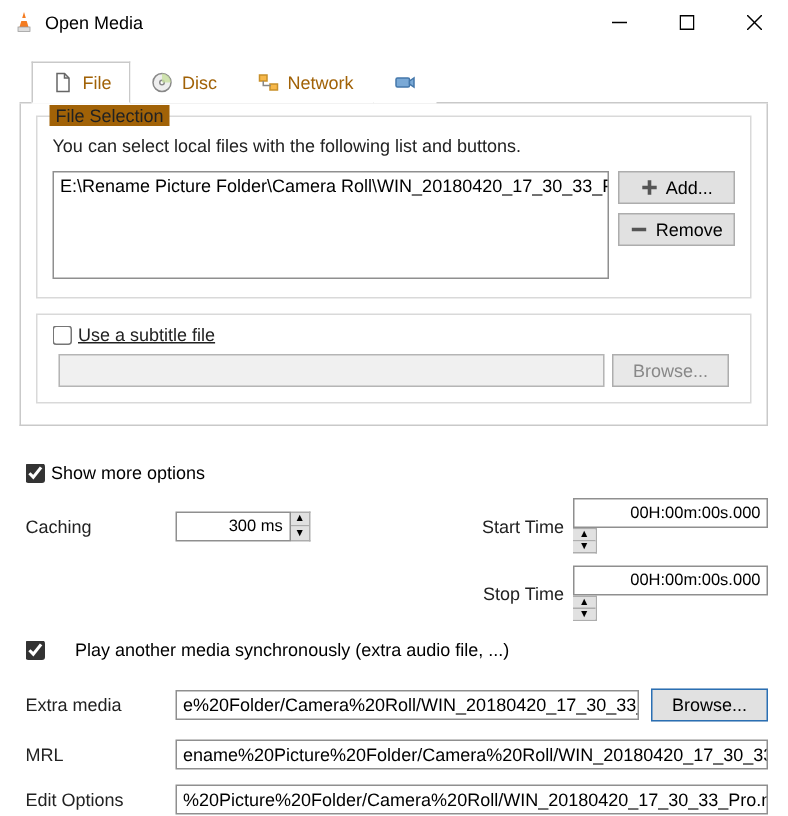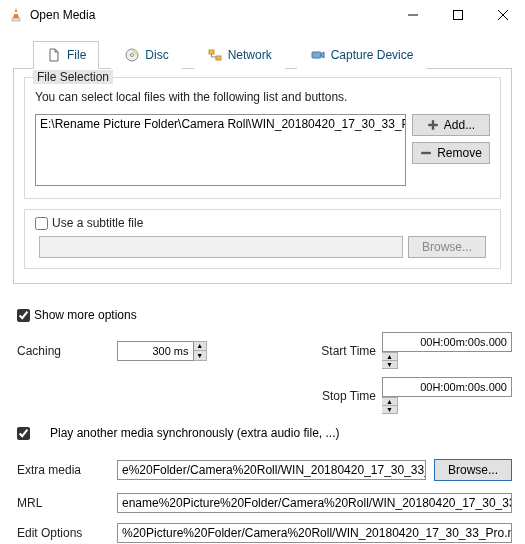--- a/index.html
+++ b/index.html
@@ -4,37 +4,37 @@
 <style>
 * { box-sizing: border-box; margin: 0; padding: 0; font-family: "Segoe UI", Tahoma, sans-serif; font-size: 12px; }
 body { background: #fff; width: 525px; height: 544px; overflow: hidden; }
 .titlebar { height: 30px; display: flex; align-items: center; padding: 0 0 0 8px; }
 .titlebar .icon { width: 16px; height: 16px; margin-right: 6px; display: flex; align-items: center; justify-content: center; }
 .titlebar .title { flex: 1; }
 .titlebar .winbtn { width: 45px; height: 30px; display: flex; align-items: center; justify-content: center; }
 .titlebar .winbtn svg { width: 10px; height: 10px; }
 .content { padding: 10px 13px 10px 13px; }
 .tabs { display: flex; border-bottom: 1px solid #c9c9c9; position: relative; padding-left: 8px; }
-.tab { padding: 5px 12px; display: flex; align-items: center; gap: 5px; border: 1px solid transparent; position: relative; top: 1px; background: #fff; color: #0c4a6e; margin-left: 12px; }
+.tab { padding: 5px 12px; display: flex; align-items: center; gap: 5px; border: 1px solid transparent; position: relative; top: 1px; background: #fff; color: #a16207; }
 .tab.active { border: 1px solid #c9c9c9; border-bottom: 1px solid #fff; }
 .tab:not(.active) { border-top: 1px solid transparent; }
 .tab .ticon { width: 16px; height: 16px; display: flex; align-items: center; justify-content: center; }
 .panel { border: 1px solid #c9c9c9; border-top: none; padding: 8px 10px 14px 10px; }
 .groupbox { border: 1px solid #d9d9d9; padding: 10px 10px 12px 10px; margin-top: 0; position: relative; }
-.groupbox > .legend { position: absolute; top: -8px; left: 8px; background: #e5e5e5; padding: 0 4px; color: #222; }
+.groupbox > .legend { position: absolute; top: -8px; left: 8px; background: #a16207; padding: 0 4px; color: #222; }
 .help { color: #222; margin: 2px 0 10px 0; }
 .filerow { display: flex; gap: 6px; align-items: flex-start; }
 .filelist { flex: 1; border: 1px solid #8f8f8f; height: 72px; padding: 2px 4px; overflow: hidden; white-space: nowrap; text-overflow: ellipsis; background: #fff; }
 .side-buttons { display: flex; flex-direction: column; gap: 6px; width: 78px; }
 .btn { border: 1px solid #adadad; background: #e1e1e1; padding: 3px 6px; display: flex; align-items: center; justify-content: center; gap: 5px; cursor: default; white-space: nowrap; }
 .btn.small { height: 22px; }
 .btn .bicon { width: 12px; height: 12px; display:flex; align-items:center; justify-content:center; }
 .subtitle-box { margin-top: 10px; }
 .sub-row { display: flex; align-items: center; gap: 5px; margin-top: 6px; padding: 0 4px; }
-.sub-check { display: flex; align-items: center; gap: 4px; color: #222; }
+.sub-check { display: flex; align-items: center; gap: 4px; color: #222; text-decoration: underline; }
 .sub-check input { width: 13px; height: 13px; }
 .sub-input { flex: 1; height: 22px; border: 1px solid #b5b5b5; background: #f0f0f0; }
 .sub-browse { width: 78px; color: #888; background: #e8e8e8; }
 .more-opts { display: flex; align-items: center; gap: 4px; margin: 24px 0 10px 4px; }
 .more-opts input { width: 13px; height: 13px; accent-color: #333; }
 .opt-grid { display: grid; grid-template-columns: 100px 90px 1fr 72px 130px; row-gap: 8px; align-items: center; margin-left: 4px; }
 .spin { display: flex; }
 .spin input { border: 1px solid #8f8f8f; height: 20px; padding: 0 4px; text-align: right; width: 100%; font-size:11px; }
 .spin .arrows { border: 1px solid #adadad; border-left: none; width: 16px; display: flex; flex-direction: column; }
 .spin .arrows div { flex:1; display:flex; align-items:center; justify-content:center; background:#e1e1e1; font-size:7px; line-height:1; }
@@ -115,21 +115,20 @@
         </span>
       <span>Network</span>
     </div>
     <div class="tab">
       <span class="ticon">
           <svg width="14" height="14" viewBox="0 0 14 14">
             <rect x="1" y="4" width="9" height="6" rx="1" fill="#7aa9d6" stroke="#4477aa"></rect>
             <path d="M10 6l3-2v6l-3-2z" fill="#7aa9d6" stroke="#4477aa"></path>
           </svg>
         </span>
-      <span>Capture Device</span>
     </div>
   </div>
 
   <div class="panel">
     <div class="groupbox">
       <span class="legend">File Selection</span>
       <div class="help">You can select local files with the following list and buttons.</div>
       <div class="filerow">
         <div class="filelist">
           <div>E:\Rename Picture Folder\Camera Roll\WIN_20180420_17_30_33_Pro...</div>

